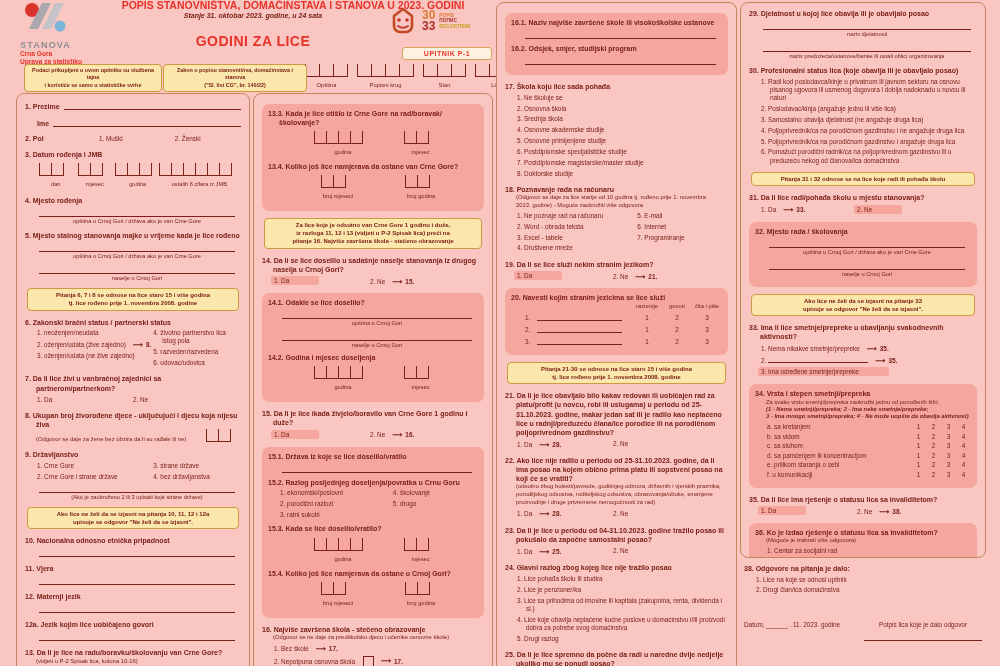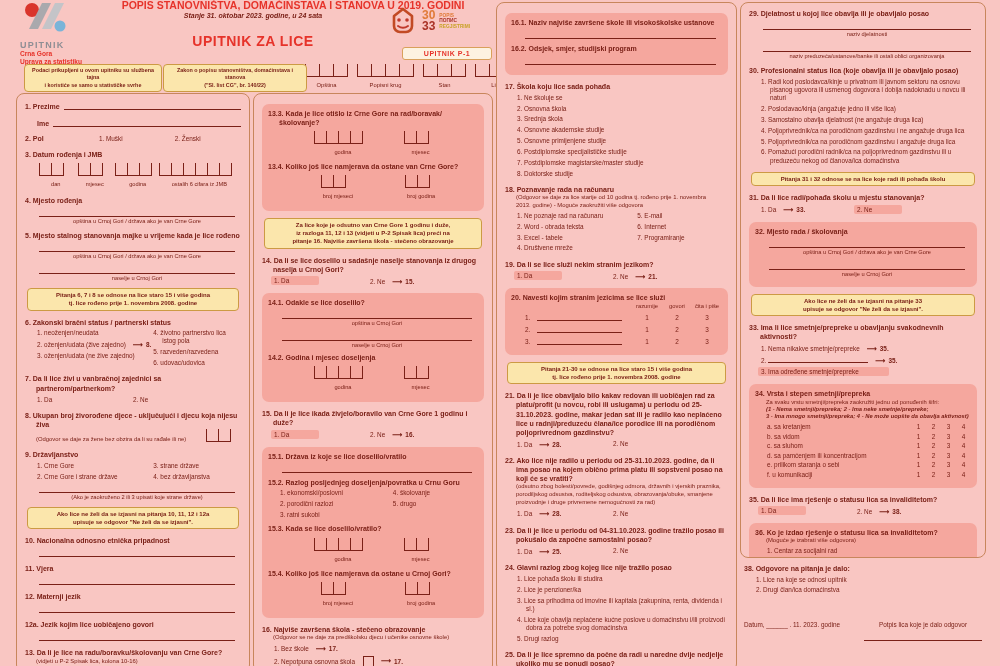--- a/index.html
+++ b/index.html
@@ -106,28 +106,28 @@
 
 <div class="page">
 
   <div class="logo">
     <svg width="58" height="36" viewBox="0 0 58 36">
       <circle cx="12" cy="8" r="7" fill="#d9352c"></circle>
       <polygon points="22,1 31,1 18,27 9,27" fill="#a9a9ad"></polygon>
       <polygon points="35,1 44,1 31,27 22,27" fill="#c4c4c8"></polygon>
       <circle cx="40" cy="24" r="5.5" fill="#7ab4d8"></circle>
     </svg>
-    <div class="logo-name">UPITNIK</div>
+    <div class="logo-name">STANOVA</div>
     <div class="logo-cg">Crna Gora</div>
     <div class="logo-cg">Uprava za statistiku</div>
   </div>
 
-  <div class="hdr-title">POPIS STANOVNIŠTVA, DOMAĆINSTAVA I STANOVA U 2019. GODINI</div>
+  <div class="hdr-title">POPIS STANOVNIŠTVA, DOMAĆINSTAVA I STANOVA U 2023. GODINI</div>
   <div class="hdr-sub">Stanje 31. oktobar 2023. godine, u 24 sata</div>
-  <div class="hdr-form">UPITNIK ZA LICE</div>
+  <div class="hdr-form">GODINI ZA LICE</div>
 
   <div class="clogo">
     <svg width="30" height="28" viewBox="0 0 30 28">
       <path d="M15 2 L24 9 V19 a6 6 0 0 1 -6 6 H12 a6 6 0 0 1 -6 -6 V9 Z" fill="none" stroke="#c24a24" stroke-width="2.6" stroke-linejoin="round"></path>
       <circle cx="11" cy="13" r="1.8" fill="#c0392b"></circle>
         <circle cx="19" cy="13" r="1.8" fill="#c0392b"></circle>
       <path d="M10 19 q5 3.5 10 0" stroke="#c0392b" stroke-width="2" fill="none" stroke-linecap="round"></path>
     </svg>
     <div>
       <div class="cnum c20">30</div>

